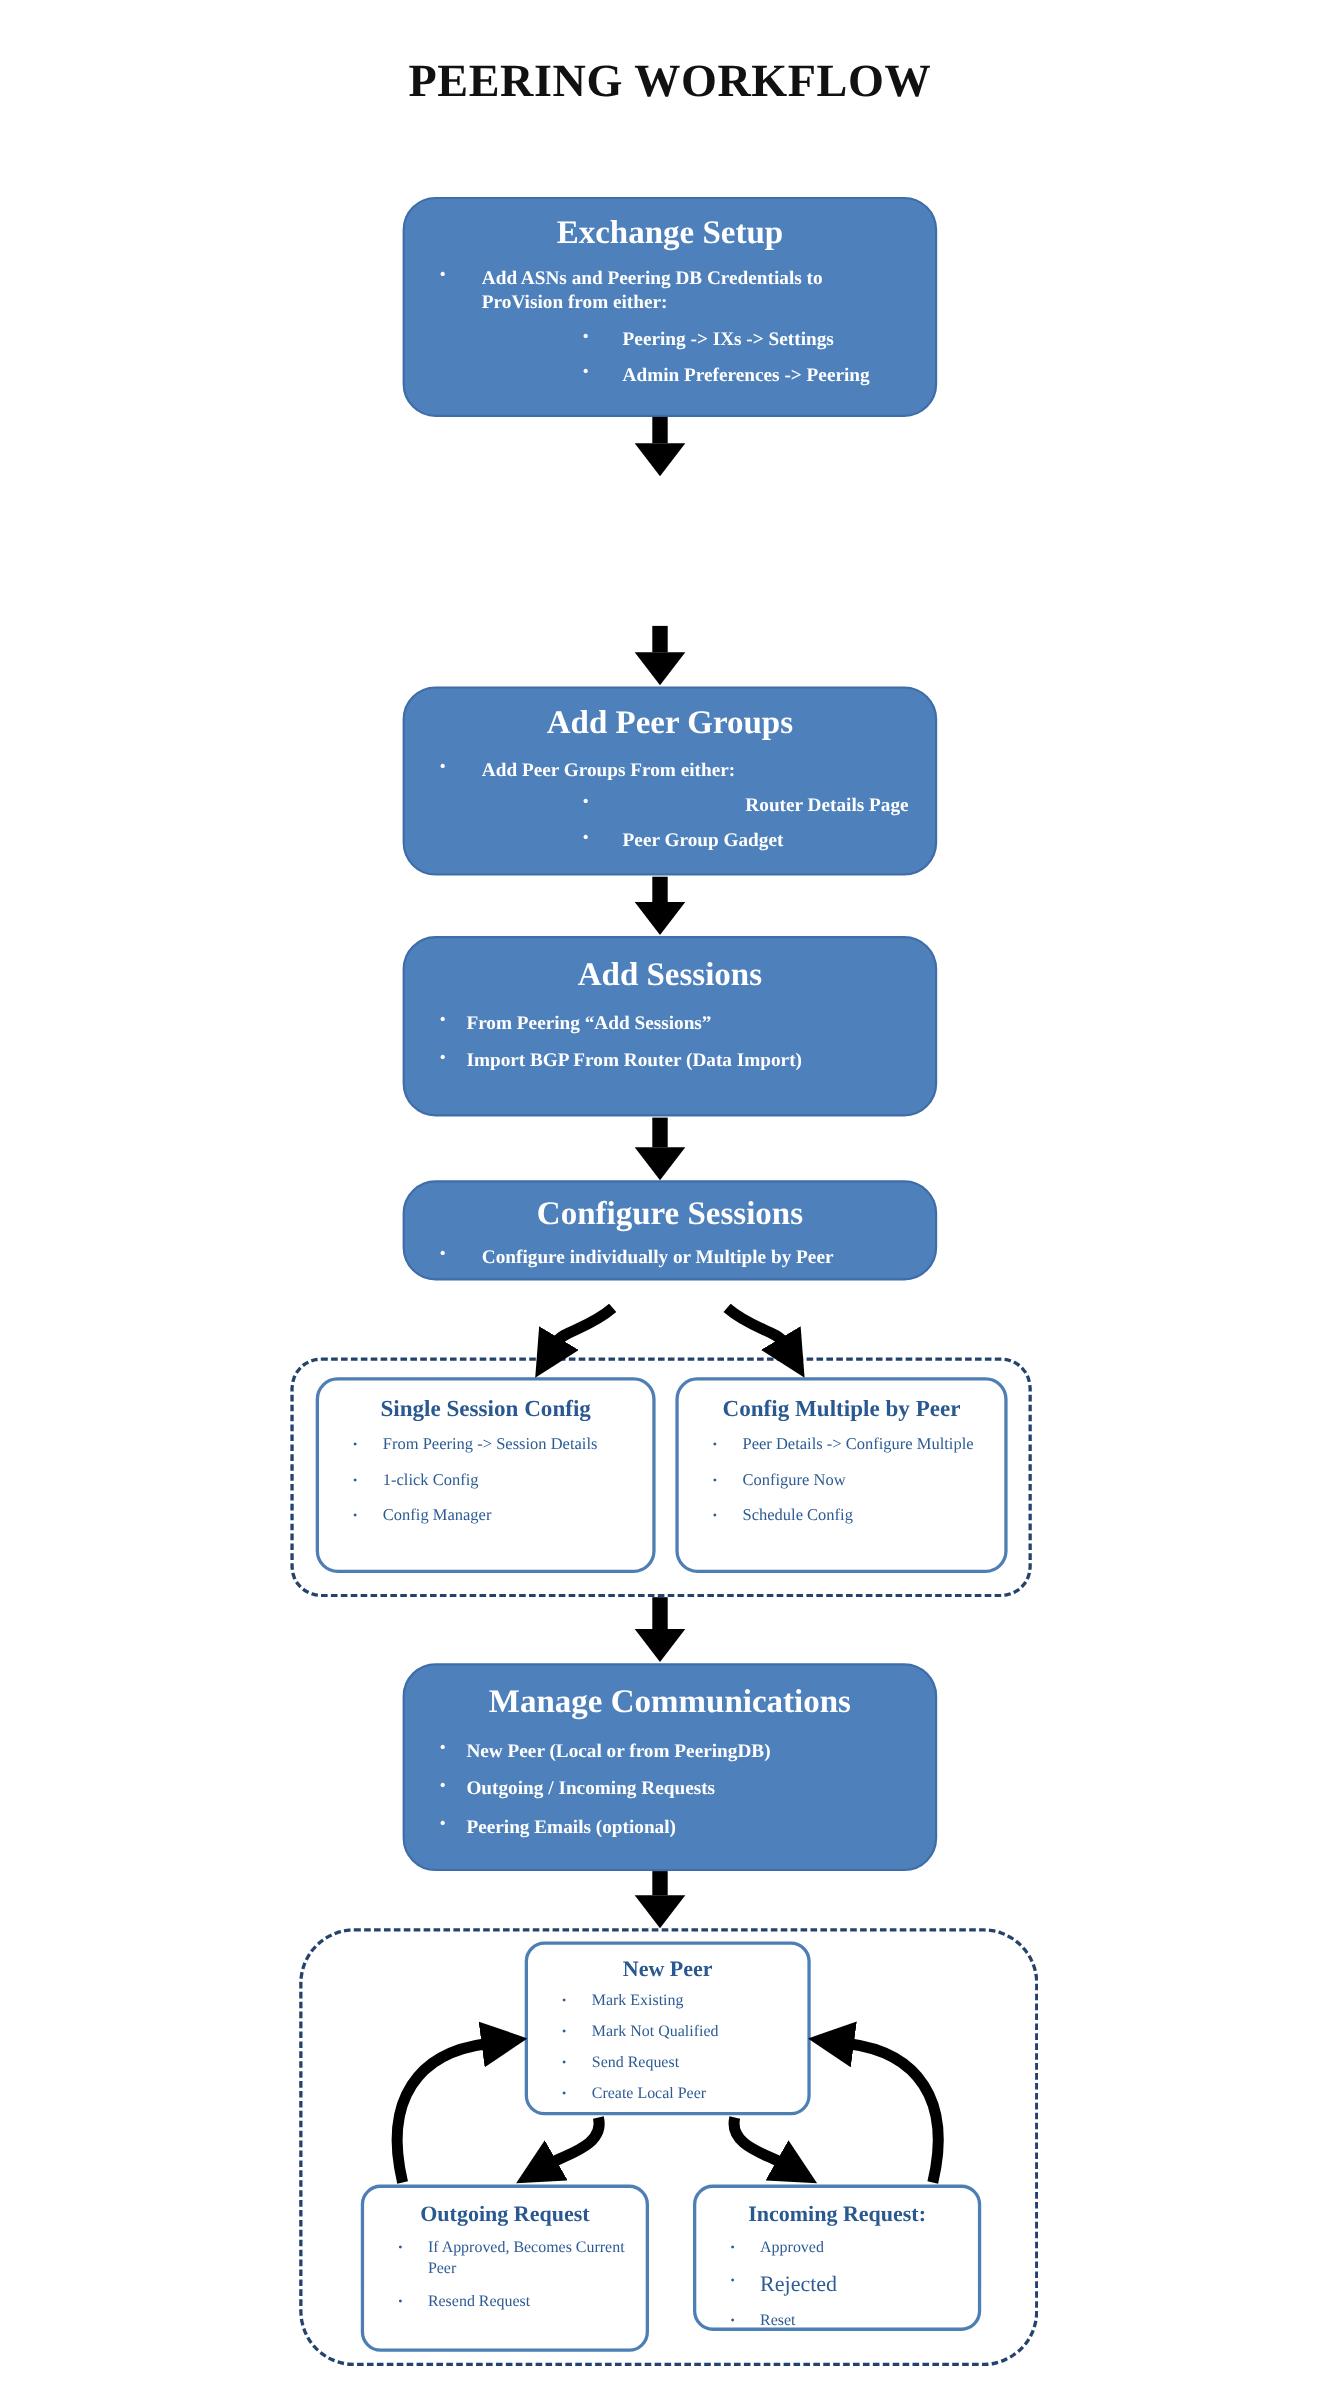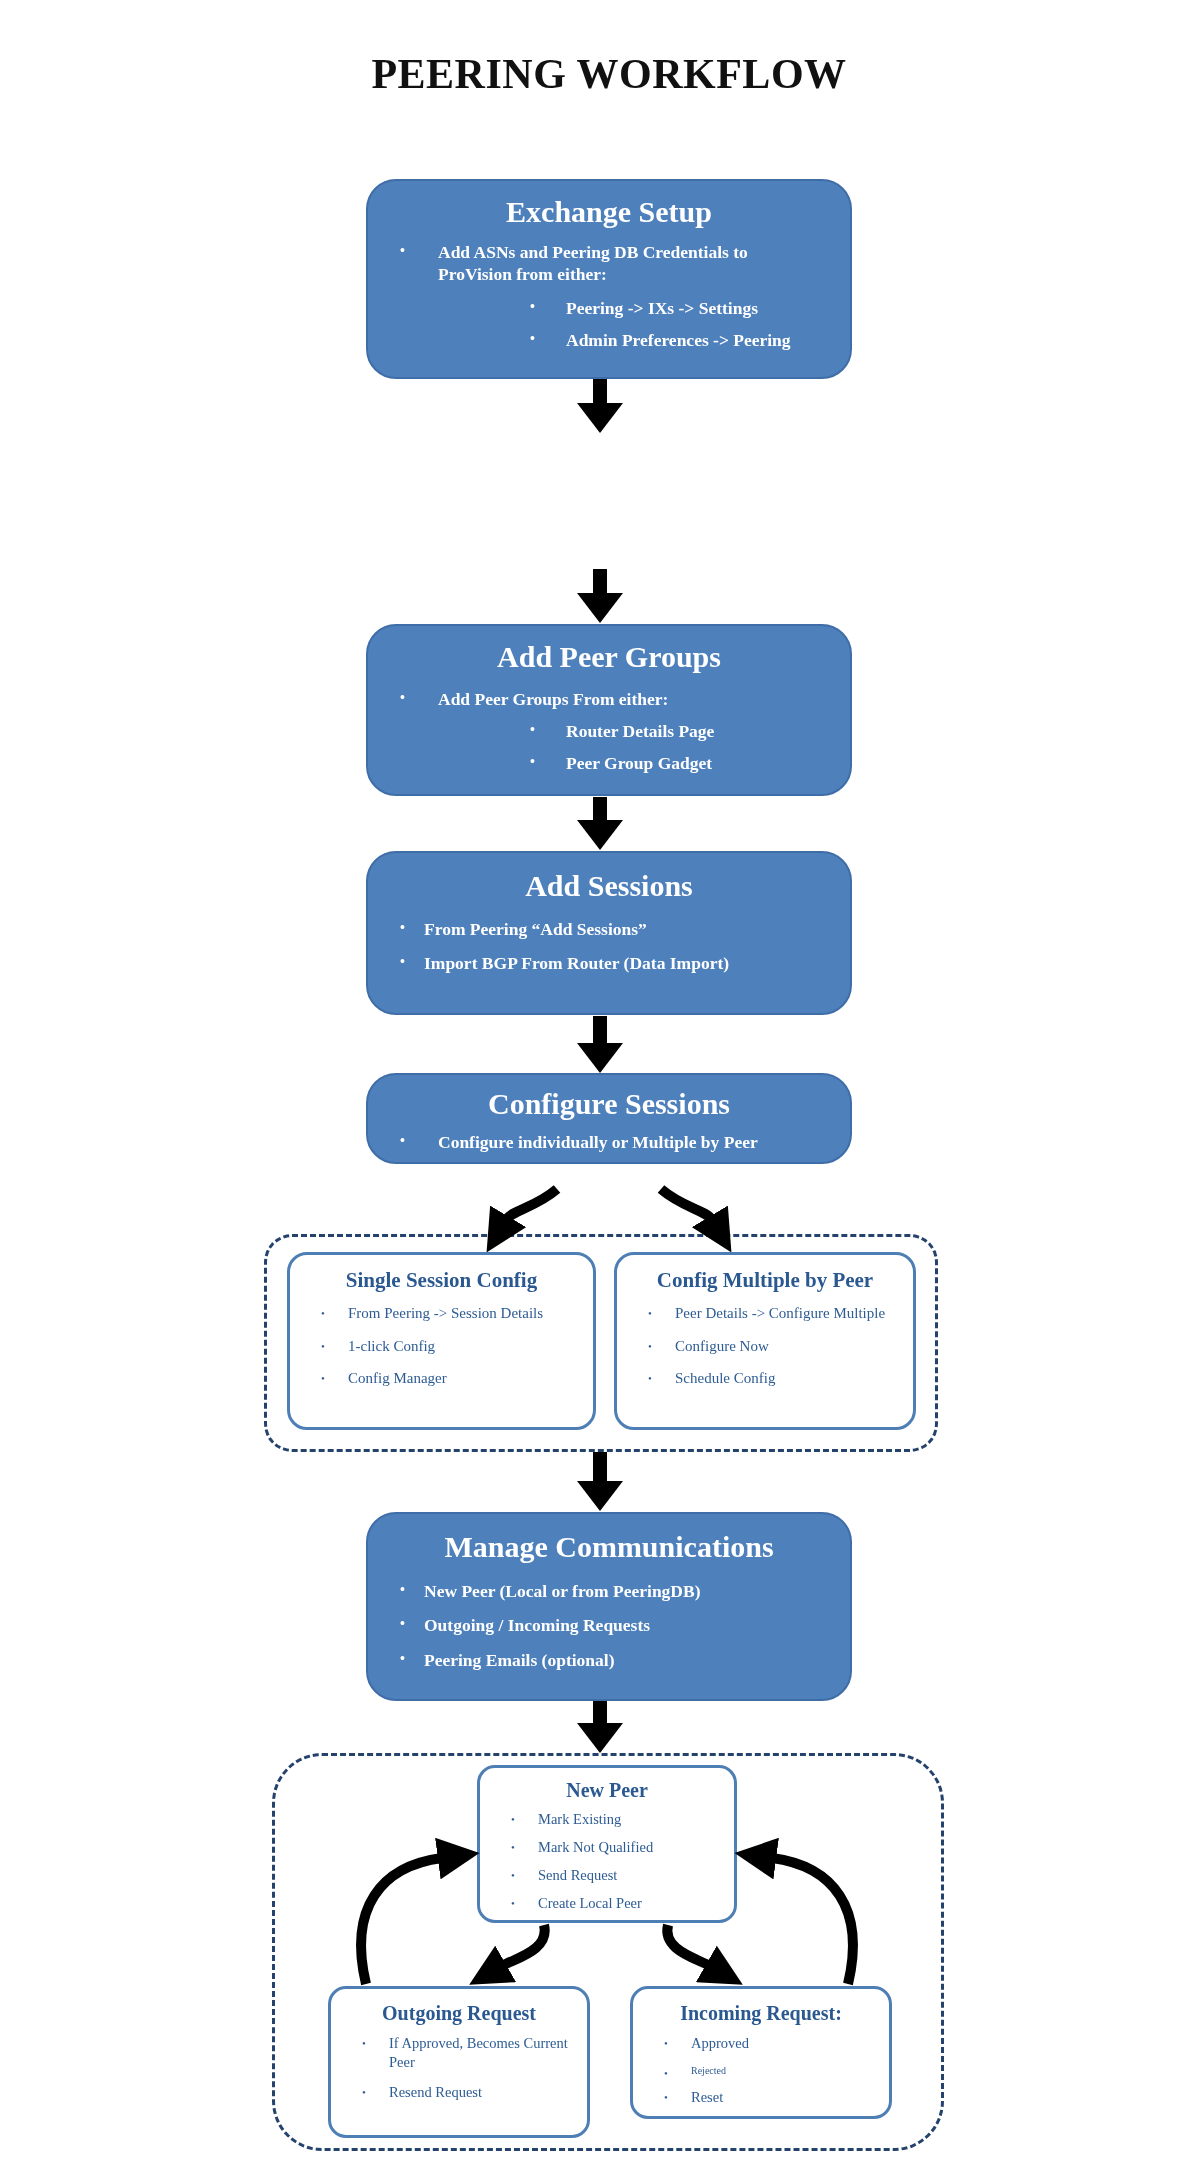--- a/index.html
+++ b/index.html
@@ -75,21 +75,21 @@
 
 
   <div class="sarrow" style="top:569px;">
     <div class="shaft" style="height:24px;"></div>
       <div class="head"></div>
   </div>
 
   <div class="bbox" style="top:624px; height:172px;">
     <div class="bbox-title" style="margin-top:14px;">Add Peer Groups</div>
     <div class="bul" style="margin-top:14px;">Add Peer Groups From either:</div>
-    <div class="bul sub" style="margin-top:10px;">Router Details Page</div>
+    <div class="bul sub" style="margin-top:10px;text-align:right;">Router Details Page</div>
     <div class="bul sub" style="margin-top:9px;">Peer Group Gadget</div>
   </div>
 
   <div class="sarrow" style="top:797px;">
     <div class="shaft" style="height:23px;"></div>
       <div class="head"></div>
   </div>
 
   <div class="bbox" style="top:851px; height:164px;">
     <div class="bbox-title" style="margin-top:16px;">Add Sessions</div>
@@ -152,21 +152,21 @@
 
   <div class="wbox" style="left:328px; top:1986px; width:262px; height:152px; border-radius:18px;">
     <div class="wbox-title" style="margin-top:13px; font-size:20px;">Outgoing Request</div>
     <div class="wbul" style="margin-top:9px; font-size:14.5px;">If Approved, Becomes Current Peer</div>
     <div class="wbul" style="margin-top:11px; font-size:14.5px;">Resend Request</div>
   </div>
 
   <div class="wbox" style="left:630px; top:1986px; width:262px; height:133px; border-radius:18px;">
     <div class="wbox-title" style="margin-top:13px; font-size:20px;">Incoming Request:</div>
     <div class="wbul" style="margin-top:9px; font-size:14.5px;">Approved</div>
-    <div class="wbul" style="margin-top:11px; font-size:10px;">Rejected</div>
+    <div class="wbul" style="margin-top:11px; font-size:20px;">Rejected</div>
     <div class="wbul" style="margin-top:11px; font-size:14.5px;">Reset</div>
   </div>
 
   <svg class="overlay" width="1200" height="2182" viewBox="0 0 1200 2182">
     <defs>
       <marker id="ah" viewBox="0 0 10 10" refX="1" refY="5" markerWidth="4.2" markerHeight="4.2" orient="auto">
         <path d="M 0 0 L 10 5 L 0 10 z" fill="#000000"></path>
       </marker>
     </defs>
     <path d="M 557 1189 C 535 1208, 512 1210, 506 1220" fill="none" stroke="#000000" stroke-width="10" marker-end="url(#ah)"></path>

